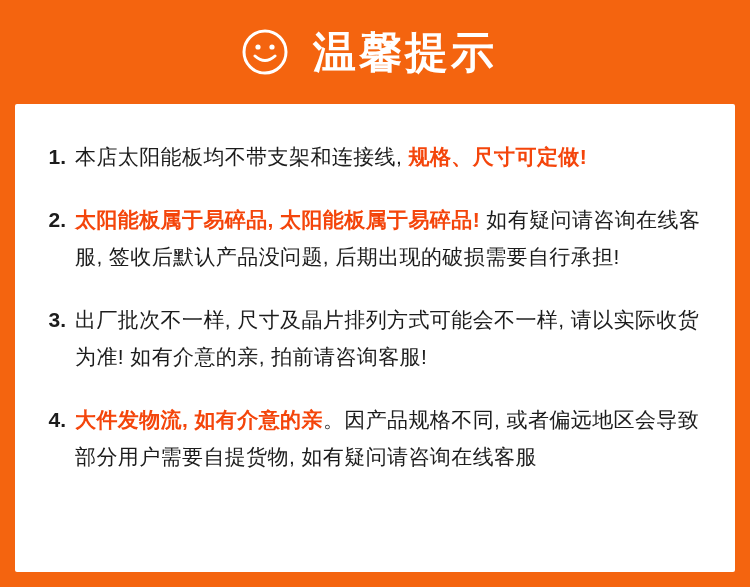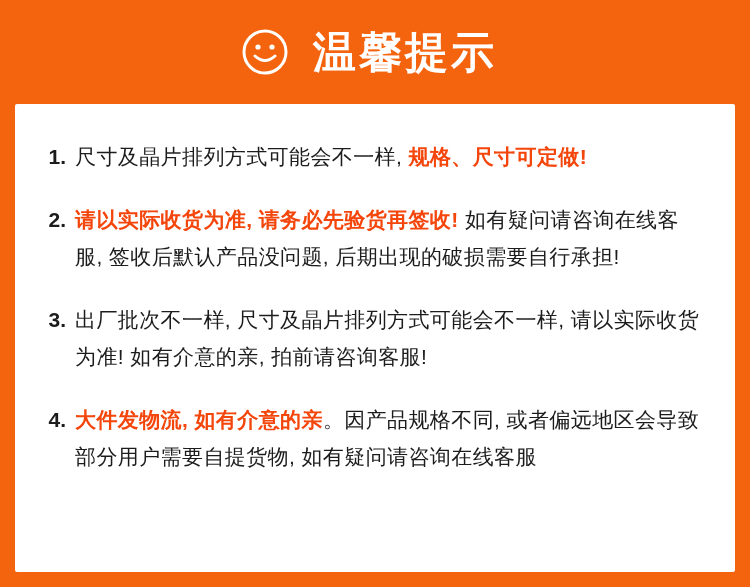--- a/index.html
+++ b/index.html
@@ -110,28 +110,28 @@
       </span>
       <span class="header-title">温馨提示</span>
     </div>
   </div>
 
   <div class="card">
 
     <div class="item">
       <div class="num">1.</div>
       <div class="text">
-        <span class="plain">尺寸及晶片排列方式可能会不一样, </span><span class="em">规格、尺寸可定做!</span>
+        <span class="plain">本店太阳能板均不带支架和连接线, </span><span class="em">规格、尺寸可定做!</span>
       </div>
     </div>
 
     <div class="item">
       <div class="num">2.</div>
       <div class="text">
-        <span class="em">请以实际收货为准, 请务必先验货再签收!</span><span class="plain"> 如有疑问请咨询在线客服, 签收后默认产品没问题, 后期出现的破损需要自行承担!</span>
+        <span class="em">太阳能板属于易碎品, 太阳能板属于易碎品!</span><span class="plain"> 如有疑问请咨询在线客服, 签收后默认产品没问题, 后期出现的破损需要自行承担!</span>
       </div>
     </div>
 
     <div class="item">
       <div class="num">3.</div>
       <div class="text">
         <span class="plain">出厂批次不一样, 尺寸及晶片排列方式可能会不一样, 请以实际收货为准! 如有介意的亲, 拍前请咨询客服!</span>
       </div>
     </div>
 

